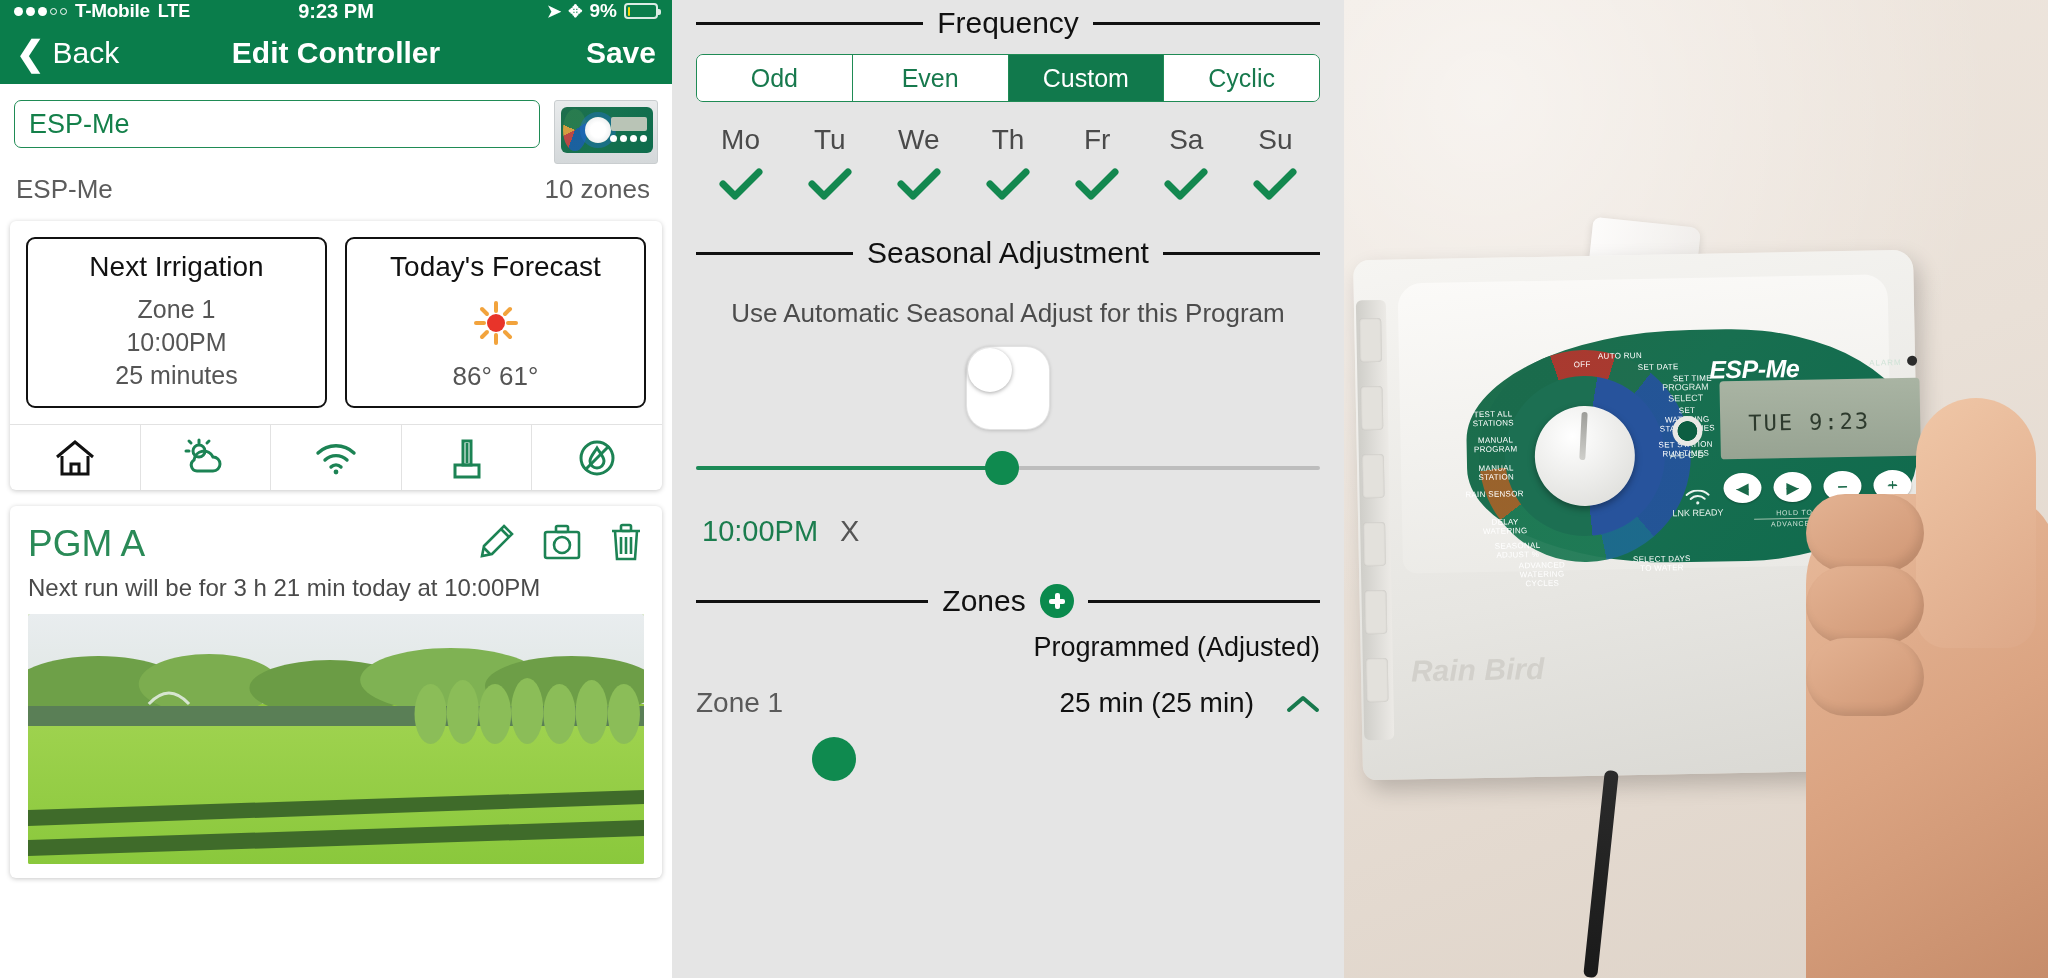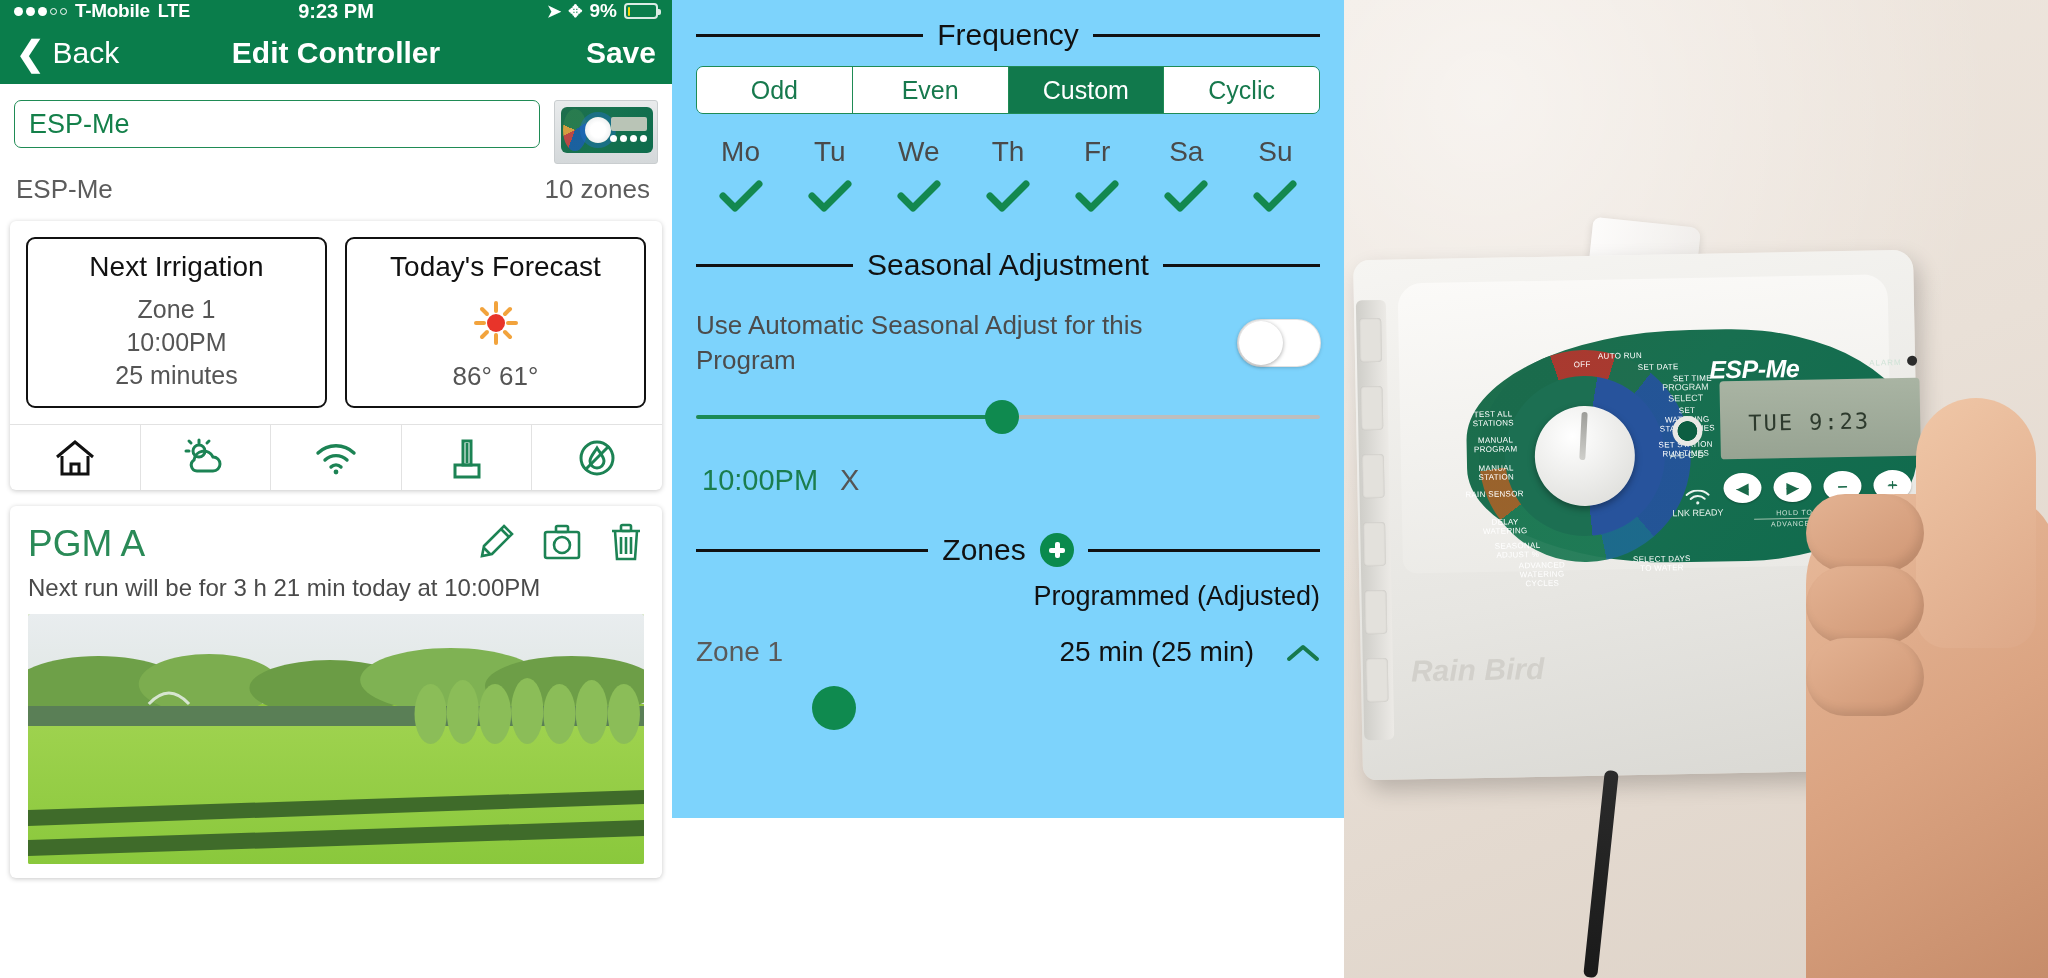--- a/index.html
+++ b/index.html
@@ -76,22 +76,22 @@
 
   .pgm { padding:16px 18px 14px 18px; }
   .pgm-head { display:flex; align-items:center; }
   .pgm-title { color:#2a8a57; font-size:37px; }
   .pgm-actions { margin-left:auto; display:flex; gap:26px; align-items:center; }
   .pgm-sub { color:#4a4a4a; font-size:24px; margin-top:8px; }
   .pgm-photo { margin-top:12px; height:250px; border-radius:2px; overflow:hidden; position:relative;
       background:#8fc63d; }
 
   
-  #panel-mid { position:relative; width:672px; height:818px; background:#7dd3fc; flex:0 0 672px;
-      padding:12px 24px; }
+  #panel-mid { position:relative; width:672px; height:978px; background:#e5e5e5; flex:0 0 672px;
+      padding:0 24px; }
 
   .sec { display:flex; align-items:center; gap:14px; }
   .sec .rule { height:3px; background:#111; flex:1; }
   .sec .lbl { font-size:30px; color:#111; white-space:nowrap; }
   .sec .plus { width:34px; height:34px; border-radius:50%; background:#0a8a4d; position:relative;
       flex:0 0 34px; cursor:pointer; }
   .sec .plus:before,.sec .plus:after { content:""; position:absolute; background:#fff; border-radius:2px; }
   .sec .plus:before { left:9px; right:9px; top:15px; height:5px; }
   .sec .plus:after { top:9px; bottom:9px; left:15px; width:5px; }
 
@@ -100,21 +100,21 @@
   .segmented div { flex:1; display:flex; align-items:center; justify-content:center; font-size:25px;
       color:#17794d; border-left:1.5px solid #1f8b55; cursor:pointer; background:#fff; }
   .segmented div:first-child { border-left:none; }
   .segmented div.on { background:#11794c; color:#fff; }
 
   .days { display:flex; margin-top:22px; }
   .days div { flex:1; text-align:center; font-size:28px; color:#4a4a4a; }
   .checks { display:flex; margin-top:10px; }
   .checks div { flex:1; display:flex; justify-content:center; cursor:pointer; }
 
-  .sa-row { display:flex; align-items:center; margin-top:26px; gap:16px; }
+  .sa-row { display:flex; align-items:center; margin-top:26px; gap:16px;flex-direction:column; }
   .sa-row p { font-size:26px; color:#4c4c4c; line-height:1.35; flex:1; }
   .toggle { width:82px; height:46px; border-radius:23px; background:#fff;
       box-shadow:0 0 0 1px #e2e2e2, 0 1px 4px rgba(0,0,0,.25); position:relative; flex:0 0 82px;
       cursor:pointer; }
   .toggle i { position:absolute; left:1px; top:1px; width:44px; height:44px; border-radius:50%;
       background:#fff; box-shadow:0 1px 4px rgba(0,0,0,.35); display:block; }
 
   .sa-val { display:flex; align-items:baseline; gap:26px; margin-top:24px; }
   .sa-val .k { font-size:26px; color:#4c4c4c; }
   .sa-val .v { font-size:27px; color:#111; }

